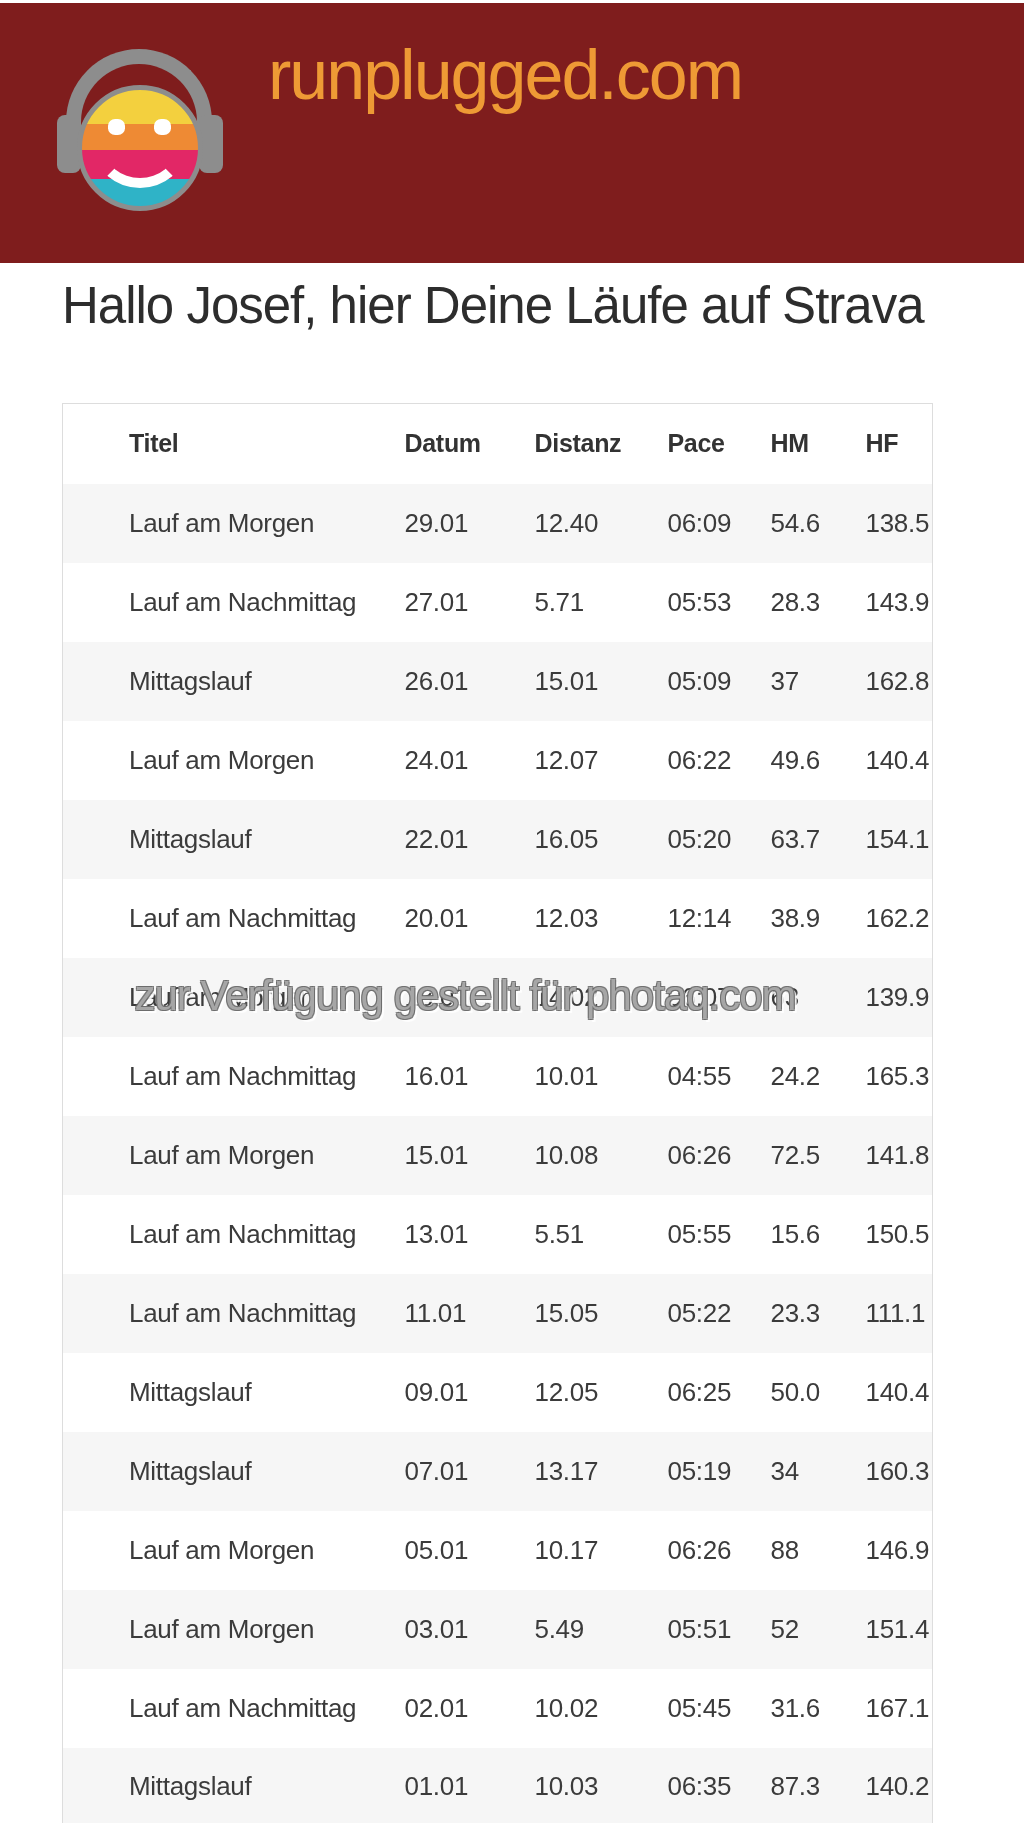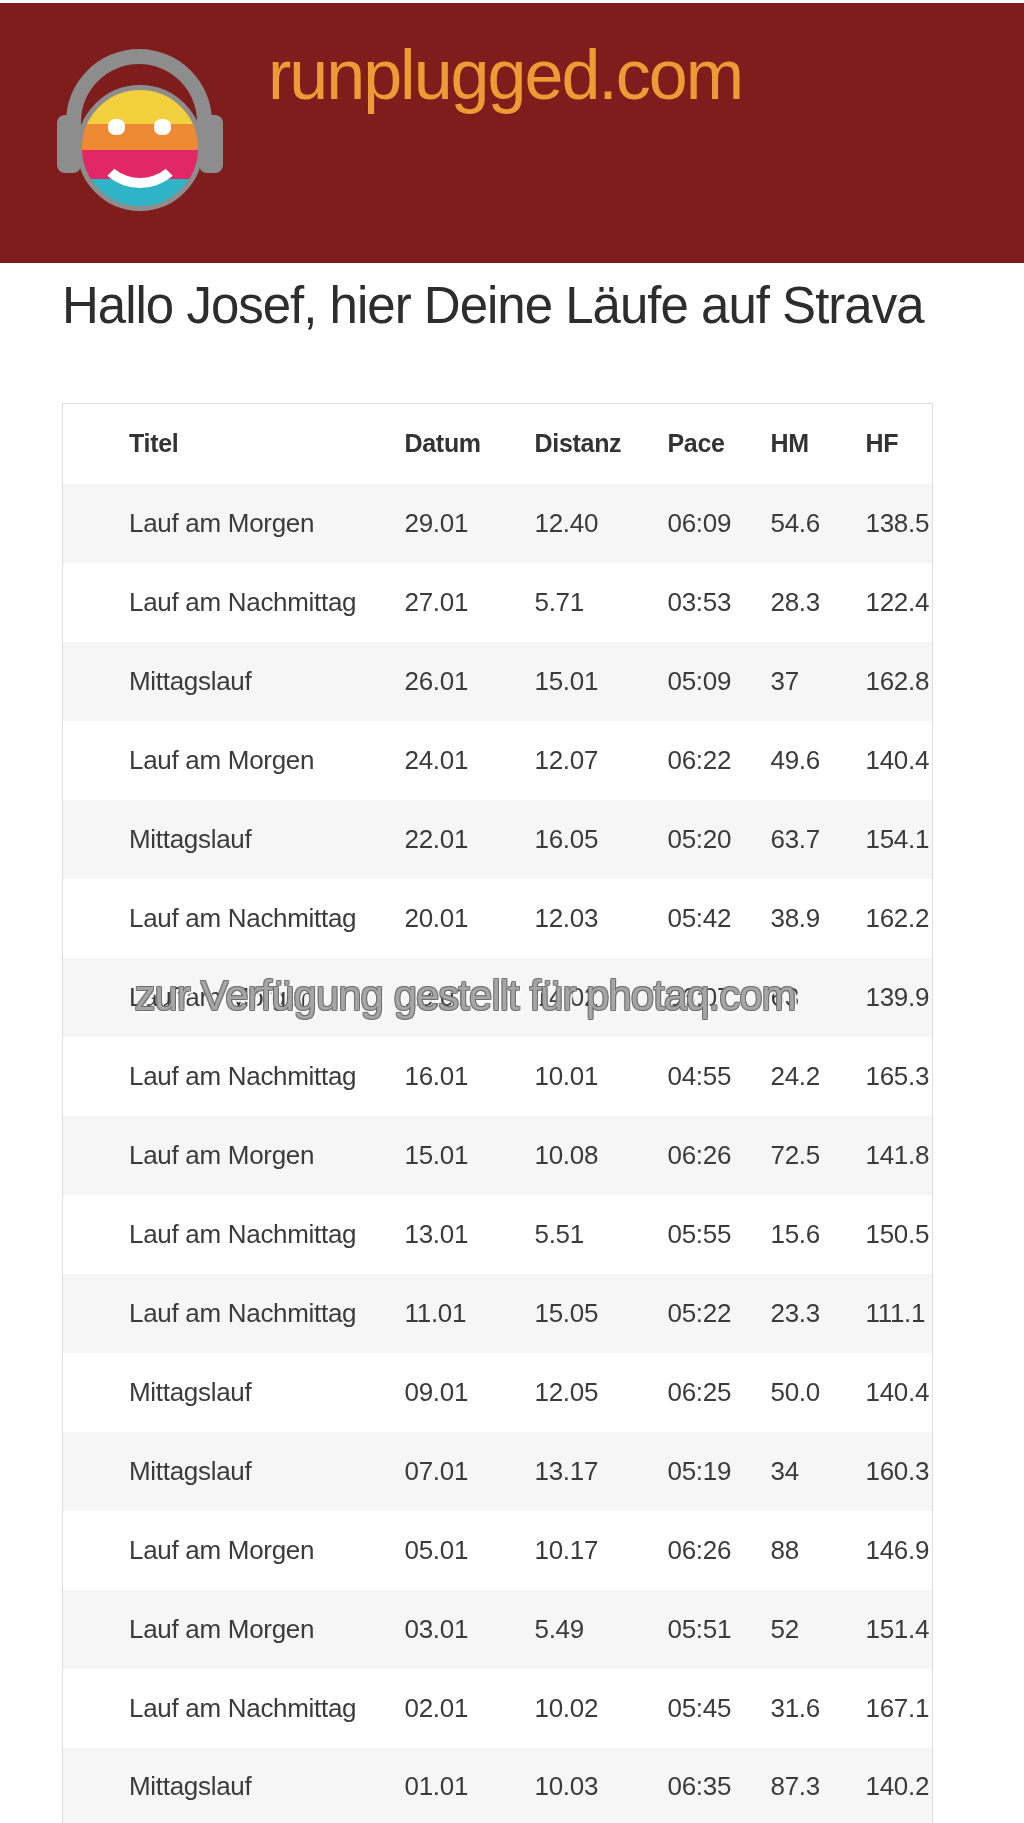--- a/index.html
+++ b/index.html
@@ -143,23 +143,23 @@
         <td>29.01</td>
         <td>12.40</td>
         <td>06:09</td>
         <td>54.6</td>
         <td>138.5</td>
       </tr>
       <tr>
         <td>Lauf am Nachmittag</td>
         <td>27.01</td>
         <td>5.71</td>
-        <td>03:53</td>
+        <td>05:53</td>
         <td>28.3</td>
-        <td>122.4</td>
+        <td>143.9</td>
       </tr>
       <tr>
         <td>Mittagslauf</td>
         <td>26.01</td>
         <td>15.01</td>
         <td>05:09</td>
         <td>37</td>
         <td>162.8</td>
       </tr>
       <tr>
@@ -175,21 +175,21 @@
         <td>22.01</td>
         <td>16.05</td>
         <td>05:20</td>
         <td>63.7</td>
         <td>154.1</td>
       </tr>
       <tr>
         <td>Lauf am Nachmittag</td>
         <td>20.01</td>
         <td>12.03</td>
-        <td>05:42</td>
+        <td>12:14</td>
         <td>38.9</td>
         <td>162.2</td>
       </tr>
       <tr>
         <td>Lauf am Morgen</td>
         <td>18.01</td>
         <td>14.02</td>
         <td>06:07</td>
         <td>63</td>
         <td>139.9</td>

